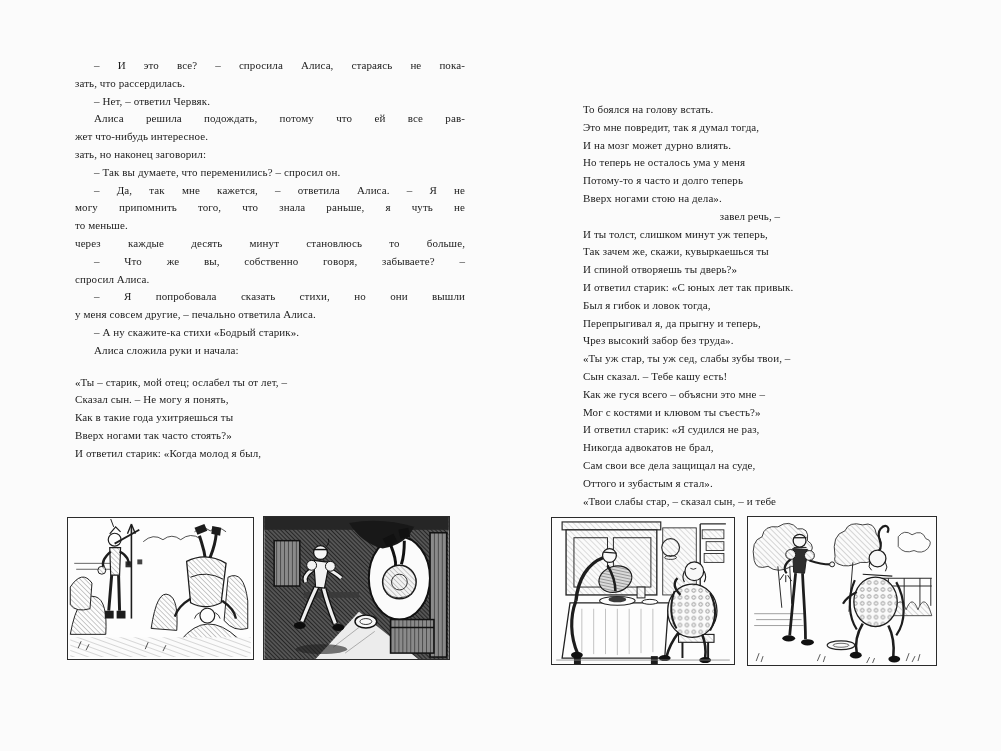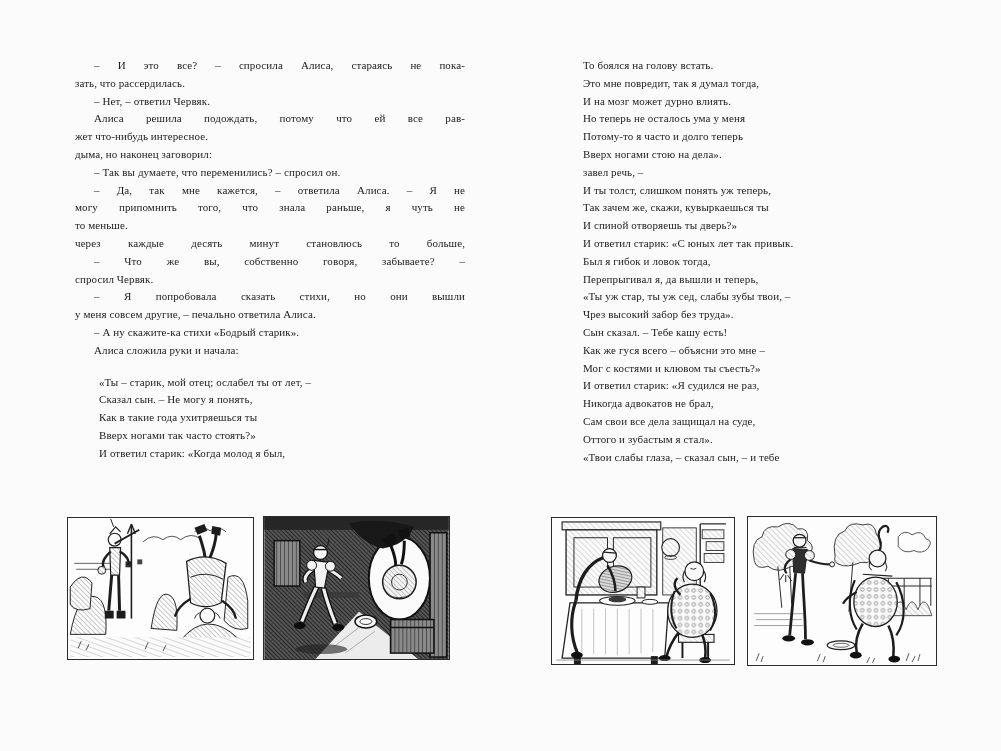--- a/index.html
+++ b/index.html
@@ -8,28 +8,28 @@
     background:#fbfbfb;
     font-family:"Liberation Serif","DejaVu Serif",serif;
     color:#1c1c1c;
   }
   .page-text{
     position:absolute;top:57px;
     font-size:11px;line-height:17.8px;
     letter-spacing:0.1px;
   }
   #page-left-text{left:75px;width:390px;}
-  #page-right-text{left:583px;width:352px;}
+  #page-right-text{left:583px;width:352px;margin-top:44px;}
   .block{margin:0;}
   .line{white-space:normal;}
   .line.just{text-align:justify;text-align-last:justify;}
   .line.first{text-indent:19px;}
-  .line.rightline{text-align:left;padding-right:18px;}
+  .line.rightline{text-align:center;padding-right:18px;}
   .poem{margin-top:14px;}
-  #page-left-text .poem{margin-left:24px;}
+  #page-left-text .poem{}
   #page-right-text .poem{margin-top:0;margin-left:0;}
   figure.ill{
     position:absolute;margin:0;box-sizing:border-box;
     border:1px solid #2b2b2b;background:#fdfdfd;
   }
   #ill-1{left:67px;top:517px;width:187px;height:143px;}
   #ill-2{left:263px;top:516px;width:187px;height:144px;}
   #ill-3{left:551px;top:517px;width:184px;height:148px;}
   #ill-4{left:747px;top:516px;width:190px;height:150px;}
   figure.ill svg{display:block;width:100%;height:100%;}
@@ -43,34 +43,34 @@
       <div class="line">зать, что рассердилась.</div>
     </div>
     <div class="block paragraph">
       <div class="line first">– Нет, – ответил Червяк.</div>
     </div>
     <div class="block paragraph">
       <div class="line first just">Алиса решила подождать, потому что ей все рав-</div>
       <div class="line">жет что-нибудь интересное.</div>
     </div>
     <div class="block paragraph">
-      <div class="line">дыма, но наконец заговорил:</div>
+      <div class="line">зать, но наконец заговорил:</div>
     </div>
     <div class="block paragraph">
       <div class="line first">– Так вы думаете, что переменились? – спросил он.</div>
     </div>
     <div class="block paragraph">
       <div class="line first just">– Да, так мне кажется, – ответила Алиса. – Я не</div>
       <div class="line just">могу припомнить того, что знала раньше, я чуть не</div>
       <div class="line">то меньше.</div>
       <div class="line just">через каждые десять минут становлюсь то больше,</div>
     </div>
     <div class="block paragraph">
       <div class="line first just">– Что же вы, собственно говоря, забываете? –</div>
-      <div class="line">спросил Червяк.</div>
+      <div class="line">спросил Алиса.</div>
     </div>
     <div class="block paragraph">
       <div class="line first just">– Я попробовала сказать стихи, но они вышли</div>
       <div class="line">у меня совсем другие, – печально ответила Алиса.</div>
     </div>
     <div class="block paragraph">
       <div class="line first">– А ну скажите-ка стихи «Бодрый старик».</div>
     </div>
     <div class="block paragraph">
       <div class="line first">Алиса сложила руки и начала:</div>
@@ -86,36 +86,36 @@
 
 <div class="page-text" id="page-right-text">
     <div class="block poem">
       <div class="line">То боялся на голову встать.</div>
       <div class="line">Это мне повредит, так я думал тогда,</div>
       <div class="line">И на мозг может дурно влиять.</div>
       <div class="line">Но теперь не осталось ума у меня</div>
       <div class="line">Потому-то я часто и долго теперь</div>
       <div class="line">Вверх ногами стою на дела».</div>
       <div class="line rightline">завел речь, –</div>
-      <div class="line">И ты толст, слишком понять уж теперь,</div>
+      <div class="line">И ты толст, слишком минут уж теперь,</div>
       <div class="line">Так зачем же, скажи, кувыркаешься ты</div>
       <div class="line">И спиной отворяешь ты дверь?»</div>
       <div class="line">И ответил старик: «С юных лет так привык.</div>
       <div class="line">Был я гибок и ловок тогда,</div>
-      <div class="line">Перепрыгивал я, да вышли и теперь,</div>
+      <div class="line">Перепрыгивал я, да прыгну и теперь,</div>
+      <div class="line">Чрез высокий забор без труда».</div>
       <div class="line">«Ты уж стар, ты уж сед, слабы зубы твои, –</div>
-      <div class="line">Чрез высокий забор без труда».</div>
       <div class="line">Сын сказал. – Тебе кашу есть!</div>
       <div class="line">Как же гуся всего – объясни это мне –</div>
       <div class="line">Мог с костями и клювом ты съесть?»</div>
       <div class="line">И ответил старик: «Я судился не раз,</div>
       <div class="line">Никогда адвокатов не брал,</div>
       <div class="line">Сам свои все дела защищал на суде,</div>
       <div class="line">Оттого и зубастым я стал».</div>
-      <div class="line">«Твои слабы глаза, – сказал сын, – и тебе</div>
+      <div class="line">«Твои слабы стар, – сказал сын, – и тебе</div>
     </div>
   </div>
 
 <figure class="ill" id="ill-1">
 <svg viewBox="0 0 187 143" xmlns="http://www.w3.org/2000/svg">
   <defs>
     <pattern id="s1h" patternUnits="userSpaceOnUse" width="3.5" height="3.5" patternTransform="rotate(45)">
       <rect width="3.5" height="3.5" fill="#fdfdfd"></rect>
       <line x1="0" y1="0" x2="3.5" y2="0" stroke="#4a4a4a" stroke-width="0.6"></line>
     </pattern>

